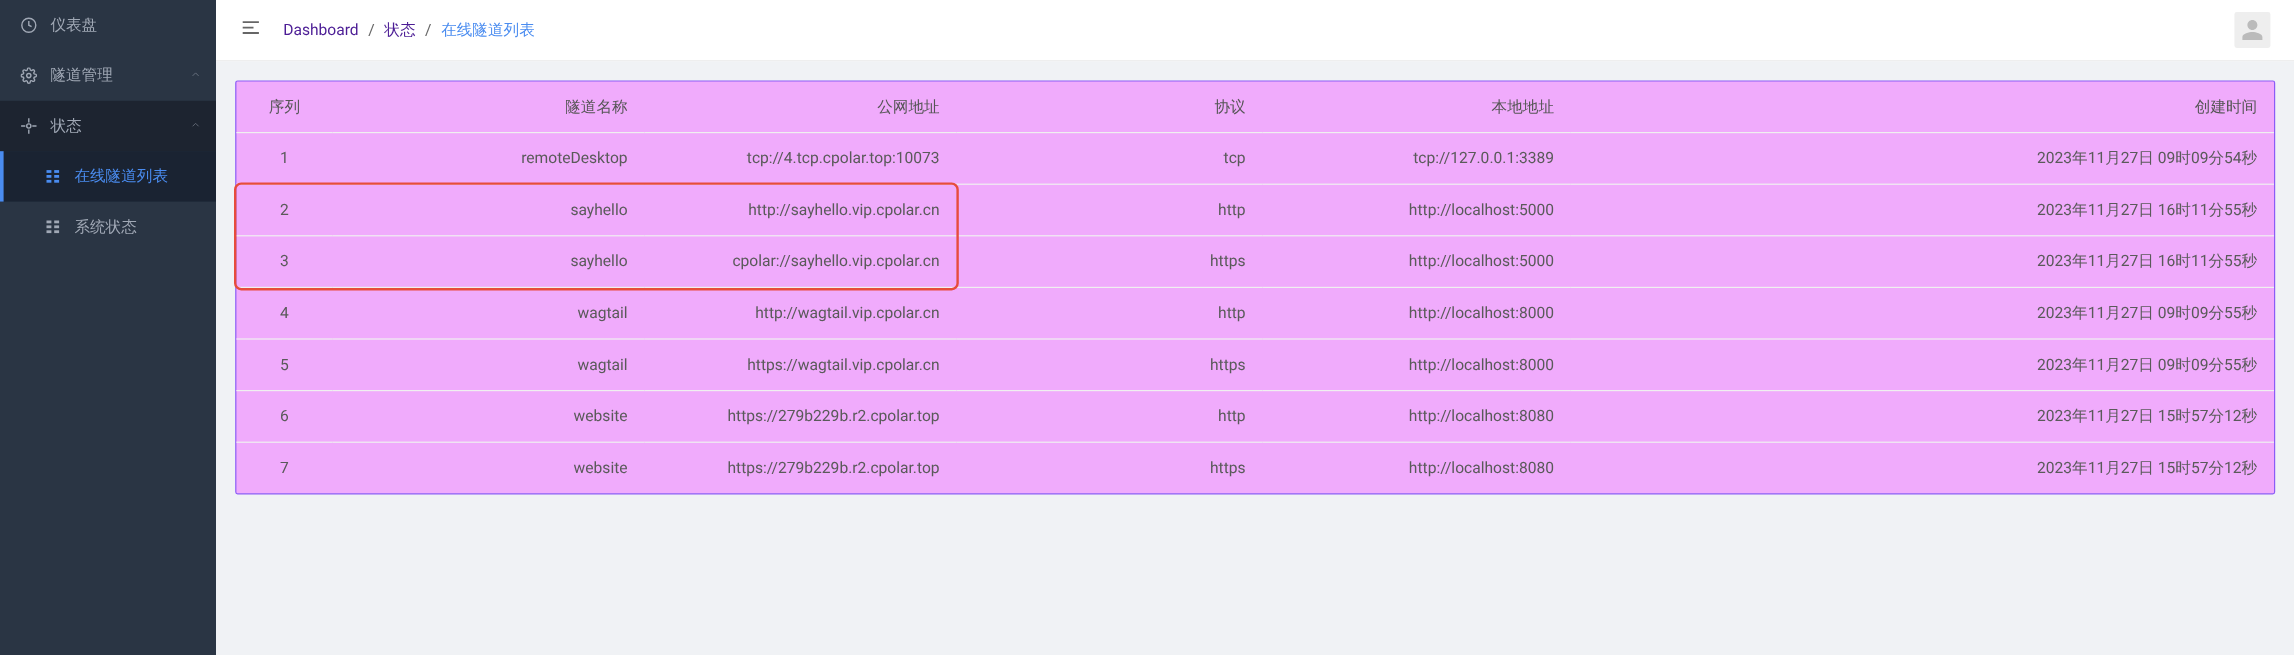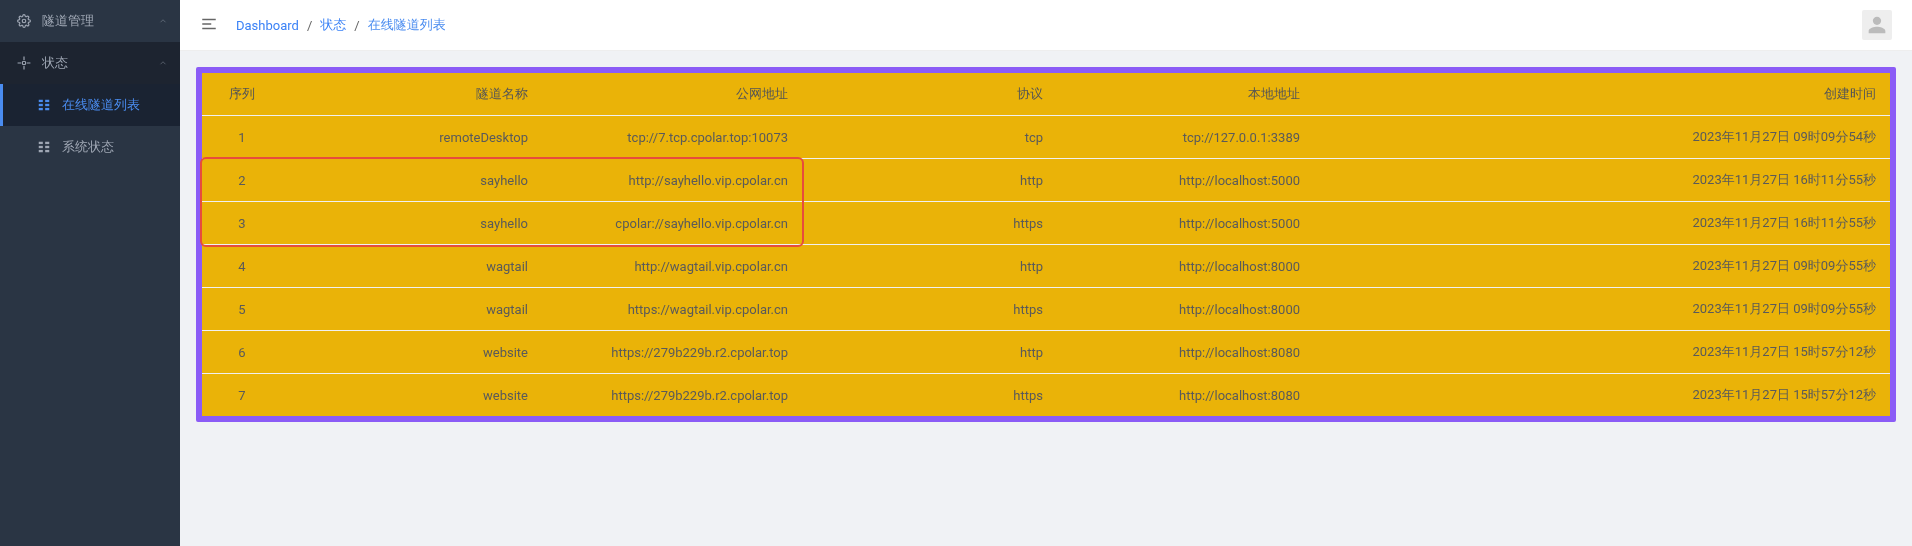--- a/index.html
+++ b/index.html
@@ -49,36 +49,36 @@
     .main { flex: 1; background: #f0f2f5; display: flex; flex-direction: column; }
     .topbar {
       background: #fff;
       display: flex;
       align-items: center;
       padding: 10px 20px;
       border-bottom: 1px solid #eee;
     }
     .menu-toggle { margin-right: 18px; cursor: pointer; color: #666; }
     .breadcrumb { display: flex; align-items: center; gap: 8px; color: #666; }
-    .breadcrumb .crumb-link { color: #3b82f6; }
+    .breadcrumb .crumb-link { color: #4c1d95; }
     .breadcrumb .crumb-current { color: #4a8cf0; }
     .avatar {
       margin-left: auto;
       width: 30px; height: 30px;
       background: #eee;
       border-radius: 2px;
       display: flex; align-items: center; justify-content: center;
       color: #bbb;
     }
 
     
     .content { padding: 16px; }
     .card {
-      background: #eab308;
-      border: 6px solid #8b5cf6;
+      background: #f0abfc;
+      border: 1px solid #8b5cf6;
       border-radius: 2px;
     }
     table { width: 100%; border-collapse: collapse; }
     th, td {
       text-align: right;
       padding: 12px 14px;
       border-bottom: 1px solid #f0f0f0;
       font-weight: normal;
       color: #5a5a5a;
     }
@@ -103,20 +103,29 @@
     col.col-local { width: 257px; }
     col.col-time { }
   </style>
 </head>
 <body>
 
 <div class="layout">
 
   <aside class="sidebar">
 
+    <div class="sidebar-section-header">
+      <span class="sidebar-icon">
+        <svg width="14" height="14" viewBox="0 0 24 24" fill="none" stroke="currentColor" stroke-width="2">
+            <circle cx="12" cy="12" r="10"></circle>
+            <path d="M12 6v6l4 2"></path>
+          </svg>
+      </span>
+      <span class="sidebar-label">仪表盘</span>
+    </div>
 
     <div class="sidebar-section-header">
       <span class="sidebar-icon">
         <svg width="14" height="14" viewBox="0 0 24 24" fill="none" stroke="currentColor" stroke-width="2">
             <circle cx="12" cy="12" r="3"></circle>
             <path d="M19.4 15a1.65 1.65 0 0 0 .33 1.82l.06.06a2 2 0 1 1-2.83 2.83l-.06-.06a1.65 1.65 0 0 0-1.82-.33 1.65 1.65 0 0 0-1 1.51V21a2 2 0 0 1-4 0v-.09a1.65 1.65 0 0 0-1-1.51 1.65 1.65 0 0 0-1.82.33l-.06.06a2 2 0 1 1-2.83-2.83l.06-.06a1.65 1.65 0 0 0 .33-1.82 1.65 1.65 0 0 0-1.51-1H3a2 2 0 0 1 0-4h.09a1.65 1.65 0 0 0 1.51-1 1.65 1.65 0 0 0-.33-1.82l-.06-.06a2 2 0 1 1 2.83-2.83l.06.06a1.65 1.65 0 0 0 1.82.33h0a1.65 1.65 0 0 0 1-1.51V3a2 2 0 0 1 4 0v.09a1.65 1.65 0 0 0 1 1.51h0a1.65 1.65 0 0 0 1.82-.33l.06-.06a2 2 0 1 1 2.83 2.83l-.06.06a1.65 1.65 0 0 0-.33 1.82v0a1.65 1.65 0 0 0 1.51 1H21a2 2 0 0 1 0 4h-.09a1.65 1.65 0 0 0-1.51 1z"></path>
           </svg>
       </span>
       <span class="sidebar-label">隧道管理</span>
       <span class="chevron">
@@ -216,21 +225,21 @@
                 <th>公网地址</th>
                 <th>协议</th>
                 <th>本地地址</th>
                 <th>创建时间</th>
               </tr>
             </thead>
             <tbody id="tbody">
                 <tr>
                   <td>1</td>
                   <td>remoteDesktop</td>
-                  <td>tcp://7.tcp.cpolar.top:10073</td>
+                  <td>tcp://4.tcp.cpolar.top:10073</td>
                   <td>tcp</td>
                   <td>tcp://127.0.0.1:3389</td>
                   <td>2023年11月27日 09时09分54秒</td>
                 </tr>
                 <tr>
                   <td>2</td>
                   <td>sayhello</td>
                   <td>http://sayhello.vip.cpolar.cn</td>
                   <td>http</td>
                   <td>http://localhost:5000</td>

